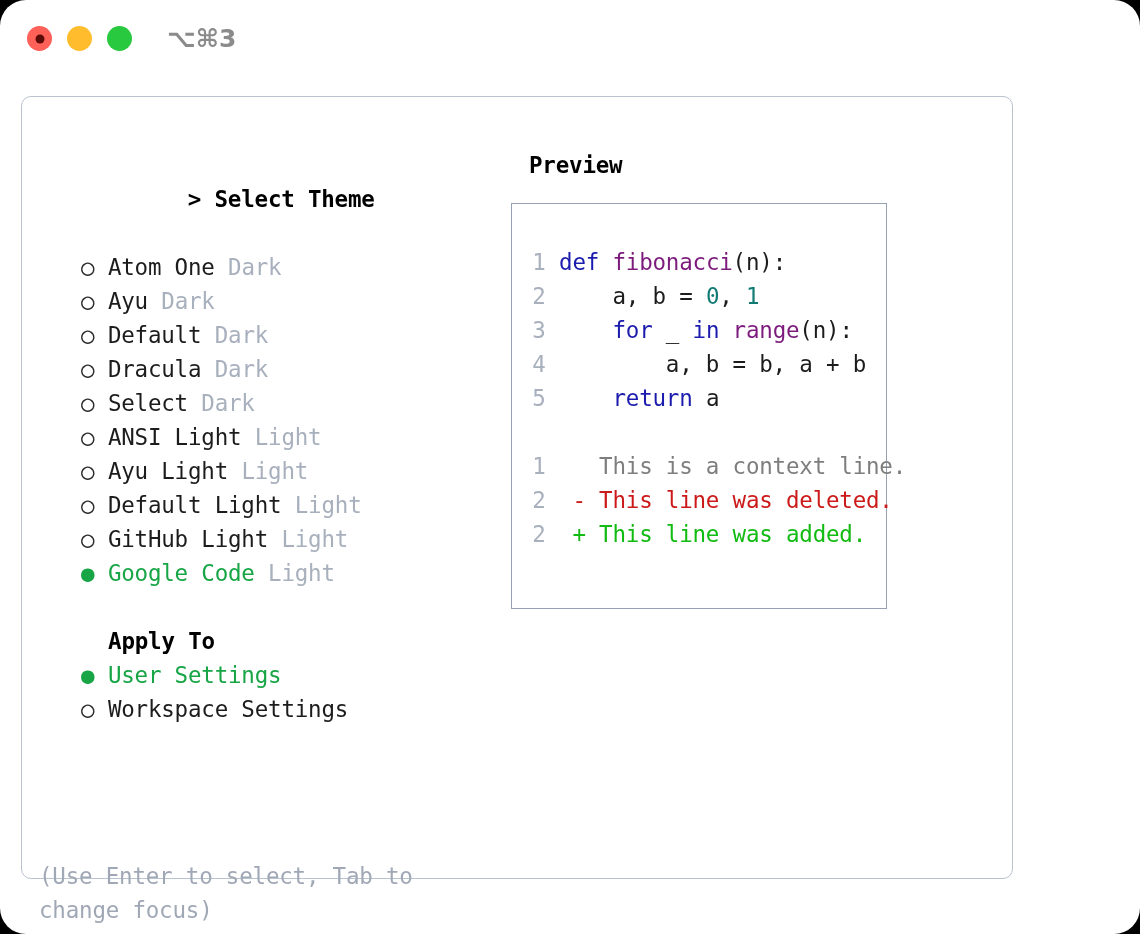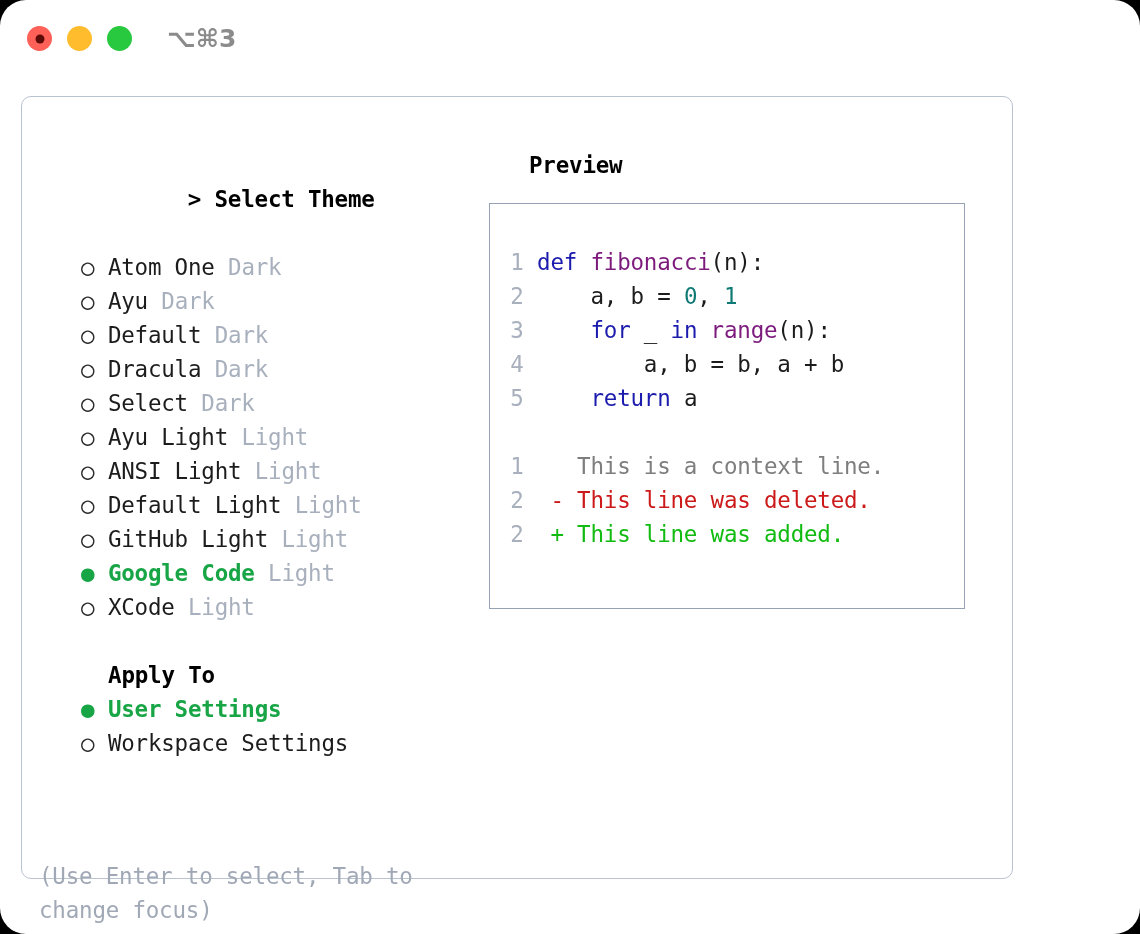--- a/index.html
+++ b/index.html
@@ -103,21 +103,21 @@
     font-weight: 700;
     color: #000000;
   }
   .prompt-caret { font-weight: 700; color: #000000; }
 
   .bullet { display: inline-block; width: 1ch; }
   .bullet-off { color: #2b2b2b; }
   .bullet-on  { color: #17a546; }
 
   .theme-name { color: #1c1c1c; }
-  .theme-name.selected { color: #17a546; font-weight: bold; }
+  .theme-name.selected { color: #17a546; }
   .theme-kind { color: #a8b0bd; }
 
   .spacer-row { height: 34px; }
 
   #apply-to-header {
     font-weight: 700;
     color: #000000;
     padding-left: 2ch;
   }
 
@@ -144,23 +144,23 @@
     font-size: 22.5px;
     font-weight: 700;
     color: #000000;
     line-height: 34px;
     letter-spacing: -0.2px;
     margin-left: 28px;
   }
 
   #preview-box {
     position: absolute;
-    left: 467px;
+    left: 489px;
     top: 106px;
-    width: 476px;
+    width: 376px;
     height: 406px;
     border: 1.8px solid #96a2b3;
     background: #ffffff;
   }
 
   #code-area {
     position: absolute;
     left: 20px;
     top: 41px;
     font-size: 22.5px;
@@ -210,26 +210,25 @@
       <div class="row section-header">
         <span class="prompt-caret">&gt;</span><span> </span><span>Select Theme</span>
       </div>
 
       <div id="theme-items">
           <div class="row"><span class="bullet bullet-off">○</span> <span class="theme-name">Atom One</span> <span class="theme-kind">Dark</span></div>
           <div class="row"><span class="bullet bullet-off">○</span> <span class="theme-name">Ayu</span> <span class="theme-kind">Dark</span></div>
           <div class="row"><span class="bullet bullet-off">○</span> <span class="theme-name">Default</span> <span class="theme-kind">Dark</span></div>
           <div class="row"><span class="bullet bullet-off">○</span> <span class="theme-name">Dracula</span> <span class="theme-kind">Dark</span></div>
           <div class="row"><span class="bullet bullet-off">○</span> <span class="theme-name">Select</span> <span class="theme-kind">Dark</span></div>
+          <div class="row"><span class="bullet bullet-off">○</span> <span class="theme-name">ANSI Light</span> <span class="theme-kind">Light</span></div>
           <div class="row"><span class="bullet bullet-off">○</span> <span class="theme-name">Ayu Light</span> <span class="theme-kind">Light</span></div>
-          <div class="row"><span class="bullet bullet-off">○</span> <span class="theme-name">ANSI Light</span> <span class="theme-kind">Light</span></div>
           <div class="row"><span class="bullet bullet-off">○</span> <span class="theme-name">Default Light</span> <span class="theme-kind">Light</span></div>
           <div class="row"><span class="bullet bullet-off">○</span> <span class="theme-name">GitHub Light</span> <span class="theme-kind">Light</span></div>
           <div class="row"><span class="bullet bullet-on">●</span> <span class="theme-name selected">Google Code</span> <span class="theme-kind">Light</span></div>
-          <div class="row"><span class="bullet bullet-off">○</span> <span class="theme-name">XCode</span> <span class="theme-kind">Light</span></div>
         </div>
 
       <div class="spacer-row"></div>
 
       <div class="row" id="apply-to-header">Apply To</div>
 
       <div id="apply-items">
           <div class="row"><span class="bullet bullet-on">●</span> <span class="theme-name selected">User Settings</span></div>
           <div class="row"><span class="bullet bullet-off">○</span> <span class="theme-name">Workspace Settings</span></div>
         </div>

